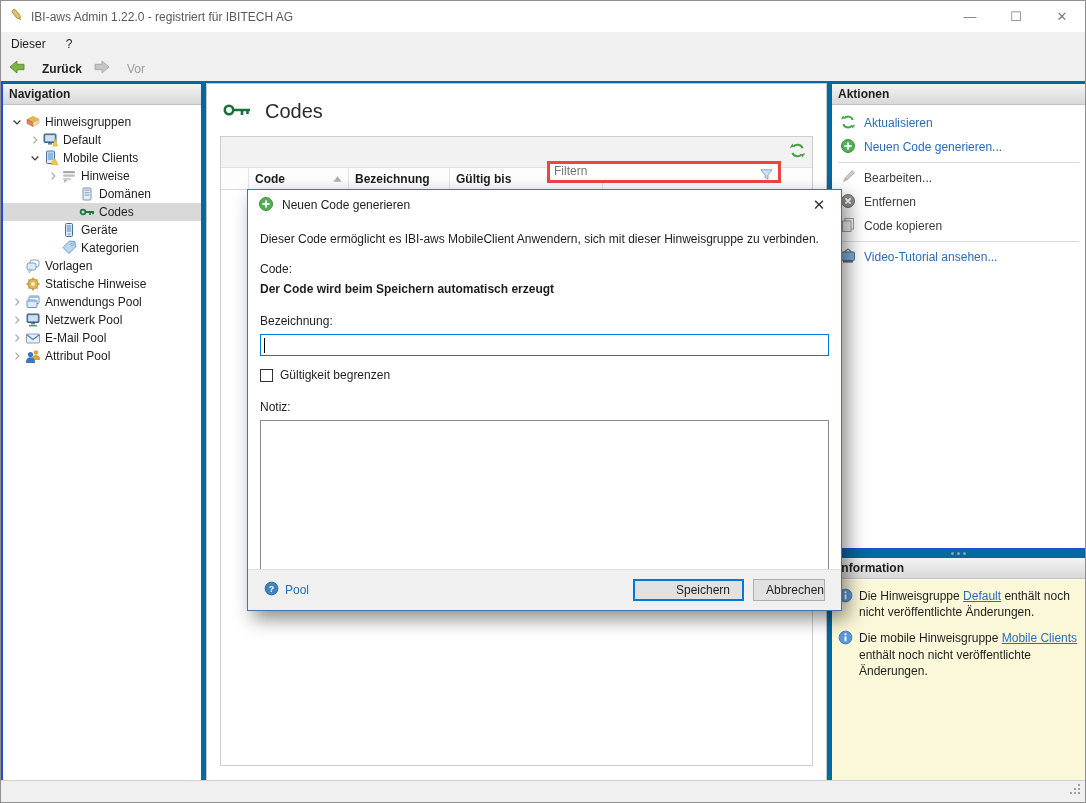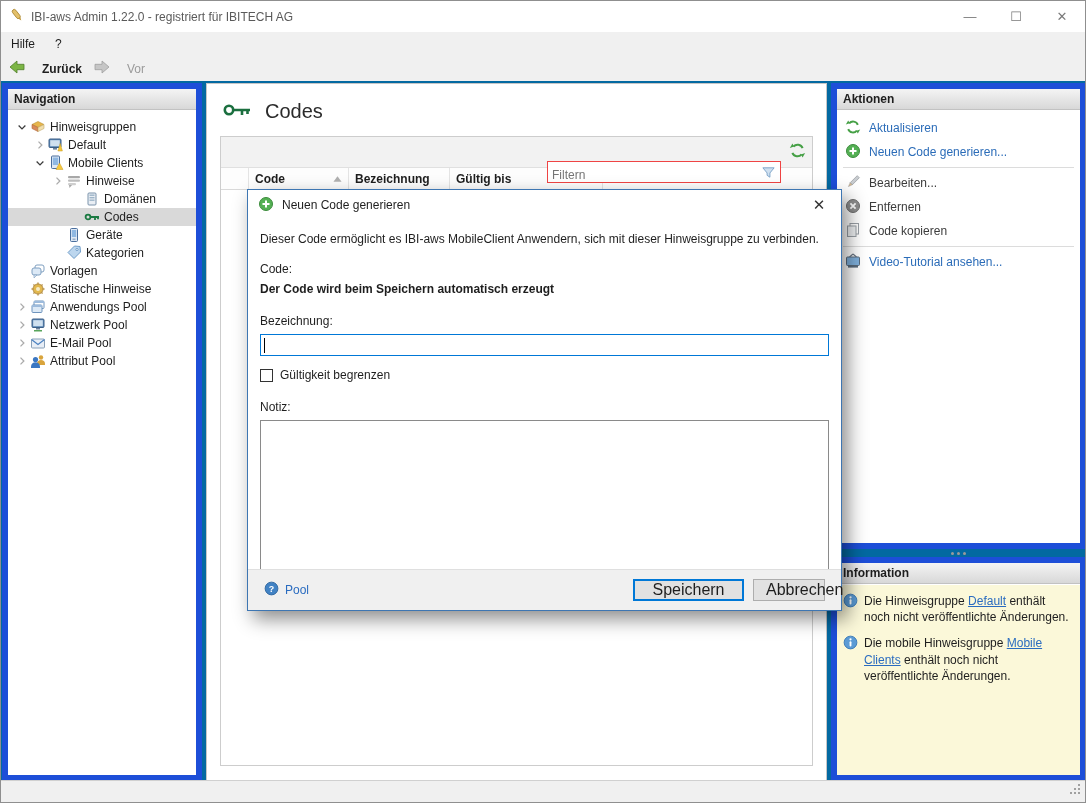--- a/index.html
+++ b/index.html
@@ -15,40 +15,40 @@
 
   
   .menubar { position:absolute; left:0; top:31px; right:0; height:24px; background:#f0f0f0; display:flex; align-items:center; }
   .menu-item { padding:0 10px; height:100%; display:flex; align-items:center; color:#1e1e1e; }
   .toolbar { position:absolute; left:0; top:55px; right:0; height:25px; background:#f0f0f0; display:flex; align-items:center; padding-left:6px; gap:4px; }
   .tool-btn { display:flex; align-items:center; gap:17px; padding:2px 6px 2px 2px; }
   .tool-btn .lbl-b { font-weight:bold; color:#1e1e1e; }
   .tool-btn.disabled .lbl { color:#9a9a9a; }
 
   
-  .panel { position:absolute; background:#ffffff; border:6px solid #1d4ed8; }
+  .panel { position:absolute; background:#ffffff; border:1px solid #1d4ed8; }
   .panel-header { height:21px; background:linear-gradient(#f4f4f4,#d8d8d8); border-bottom:1px solid #c2c2c2; font-weight:bold; display:flex; align-items:center; padding-left:6px; color:#1e1e1e; }
 
   
   .nav-panel { left:1px; top:82px; width:200px; height:698px; }
   .tree { padding-top:8px; }
   .tree-row { height:18px; display:flex; align-items:center; cursor:default; }
   .tree-row .chev { width:16px; height:14px; flex:0 0 16px; display:flex; align-items:center; justify-content:center; }
   .tree-row .ticon { width:16px; height:16px; flex:0 0 16px; display:flex; align-items:center; justify-content:center; margin-right:4px; }
   .tree-row .tlabel { white-space:nowrap; }
   .tree-row.selected { background:#d9d9d9; }
   .lv0 { padding-left:6px; } .lv1 { padding-left:24px; } .lv2 { padding-left:42px; } .lv3 { padding-left:60px; }
 
   
   .main-panel { left:205px; top:82px; width:621px; height:698px; border:1px solid #c6c6c6; }
   .main-title { position:absolute; left:16px; top:16px; display:flex; align-items:center; gap:12px; }
   .main-title .t { font-size:20px; color:#2b2b2b; }
   .table-wrap { position:absolute; left:13px; right:13px; top:52px; bottom:14px; border:1px solid #cdcdcd; display:flex; flex-direction:column; }
   .filter-row { height:31px; background:#f2f2f2; border-bottom:1px solid #e0e0e0; display:flex; align-items:center; justify-content:flex-end; padding-right:6px; gap:8px; }
-  .filter-box { position:relative; width:234px; height:22px; background:#fff; border:1px solid #ef4444; display:flex; align-items:flex-end;margin-top:40px; }
+  .filter-box { position:relative; width:234px; height:22px; background:#fff; border:3px solid #ef4444; display:flex; align-items:flex-start;margin-top:40px; }
   .filter-box input { border:none; outline:none; width:200px; padding:0 4px; font-family:inherit; font-size:12px; color:#444; background:transparent; }
   .filter-funnel { position:absolute; right:4px; top:3px; }
   .thead { height:22px; display:flex; background:#fdfdfd; border-bottom:1px solid #d9d9d9; align-items:center; }
   .th { height:100%; display:flex; align-items:center; padding:0 6px; border-right:1px solid #e4e4e4; font-weight:bold; color:#1e1e1e; }
   .th.stub { width:28px; } .th.c1 { width:100px; justify-content:space-between; } .th.c2 { width:101px; } .th.c3 { width:153px; } .th.c4 { flex:1; border-right:none; }
   .tbody { flex:1; background:#fff; }
 
   
   .actions-panel { left:830px; top:82px; width:255px; height:466px; }
   .action-item { display:flex; align-items:center; gap:8px; padding:4px 8px; height:24px; }
@@ -73,21 +73,21 @@
   .dlg-label { margin-bottom:6px; color:#1e1e1e; }
   .dlg-bold { font-weight:bold; margin:4px 0 18px 0; }
   .dlg-input { position:relative; height:22px; border:1px solid #0078d7; background:#fff; margin:4px 0 12px 0; }
   .dlg-input .caret { position:absolute; left:3px; top:3px; width:1px; height:15px; background:#000; }
   .chk-row { display:flex; align-items:center; gap:7px; margin:4px 0 18px 0; }
   .chk { width:13px; height:13px; border:1px solid #333; background:#fff; }
   .dlg-textarea { height:160px; border:1px solid #8a8a8a; background:#fff; margin-top:4px; }
   .dlg-footer { position:absolute; left:0; right:0; bottom:0; height:41px; background:#f0f0f0; border-top:1px solid #dfdfdf; display:flex; align-items:center; padding:0 16px; }
   .help-link { display:flex; align-items:center; gap:6px; color:#2a6cc0; }
   .dlg-buttons { margin-left:auto; display:flex; gap:9px; }
-  .btn { height:22px; background:#e1e1e1; border:1px solid #adadad; padding:0 12px; font-family:inherit; font-size:16px; color:#1e1e1e; }
+  .btn { height:22px; background:#e1e1e1; border:1px solid #adadad; padding:0 12px; font-family:inherit; font-size:12px; color:#1e1e1e;text-align:right; }
   .btn.default { border:2px solid #0078d7; width:111px; }
   .btn.cancel { width:72px; }
 
   
   .statusbar { position:absolute; left:0; right:0; bottom:0; height:22px; background:#f0f0f0; border-top:1px solid #d0d0d0; }
   .grip { position:absolute; right:3px; bottom:3px; }
 </style>
 </head>
 <body>
 
@@ -104,21 +104,21 @@
     </span>
     <span class="title">IBI-aws Admin 1.22.0 - registriert für IBITECH AG</span>
     <div class="win-controls">
       <div class="win-btn">—</div>
       <div class="win-btn">☐</div>
       <div class="win-btn">✕</div>
     </div>
   </div>
 
   <div class="menubar">
-    <div class="menu-item">Hilfe</div>
+    <div class="menu-item">Dieser</div>
     <div class="menu-item">?</div>
   </div>
 
   <div class="toolbar">
     <div class="tool-btn">
       <span><svg width="16" height="16" viewBox="0 0 16 16">
             <polygon points="1,8 8,2 8,5.3 15,5.3 15,10.7 8,10.7 8,14" fill="#7cb545" stroke="#4f7d2a" stroke-width="0.8"></polygon>
           </svg></span>
       <span class="lbl-b">Zurück</span>
     </div>

